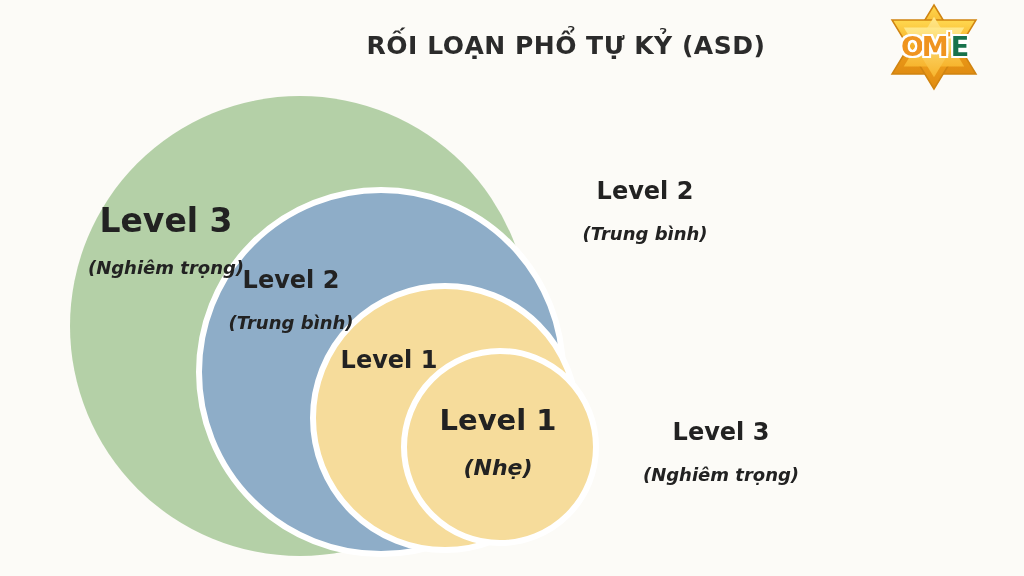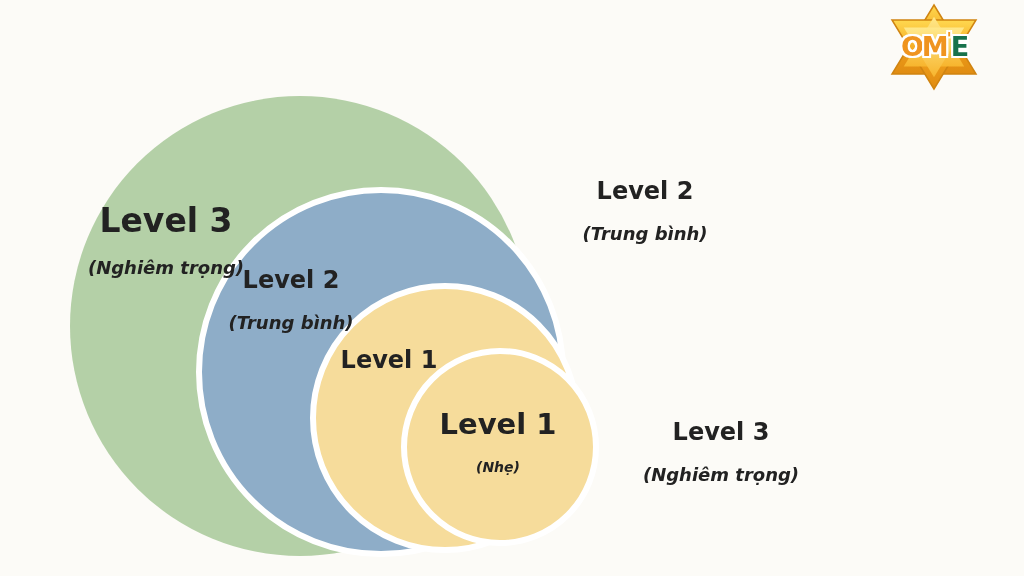--- a/index.html
+++ b/index.html
@@ -76,21 +76,21 @@
     font-weight: 700;
     font-style: italic;
     margin-top: 18px;
   }
   .lbl-l3-in   { left: 166px; top: 240px; }
   .lbl-l3-in .main { font-size: 33px; }
   .lbl-l2-in   { left: 291px; top: 300px; }
   .lbl-l1-out  { left: 389px; top: 361px; }
   .lbl-l1-in   { left: 498px; top: 442px; }
   .lbl-l1-in .main { font-size: 29px; }
-  .lbl-l1-in .sub  { font-size: 14px; }
+  .lbl-l1-in .sub  { font-size: 22px; }
   .lbl-l2-side { left: 645px; top: 211px; }
   .lbl-l3-side { left: 721px; top: 452px; }
 
   .logo {
     position: absolute;
     left: 888px; top: 3px;
     width: 92px; height: 88px;
     z-index: 20;
   }
   .logo svg { position: absolute; left: 0; top: 0; }
@@ -113,20 +113,21 @@
     vertical-align: 12px;
     letter-spacing: -1px;
   }
   .logo-text .l-e { color: #17724c; }
 </style>
 </head>
 <body>
 
 <div class="stage">
 
+  <div class="title">RỐI LOẠN PHỔ TỰ KỶ (ASD)</div>
 
   <div class="logo">
     <svg width="92" height="88" viewBox="0 0 92 88" aria-hidden="true">
       <defs>
         <linearGradient id="gold" x1="0" y1="0" x2="0" y2="1">
           <stop offset="0" stop-color="#ffd84f"></stop>
           <stop offset="0.5" stop-color="#f2a21d"></stop>
           <stop offset="1" stop-color="#e08c12"></stop>
         </linearGradient>
         <linearGradient id="gold2" x1="0" y1="0" x2="0" y2="1">

